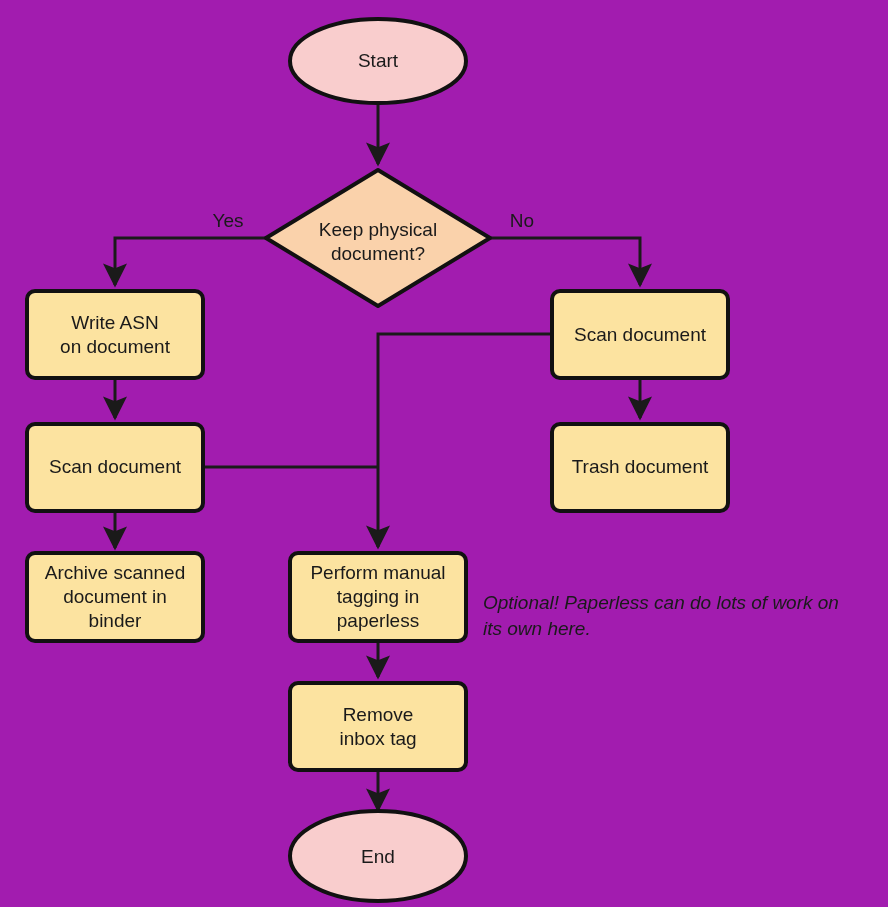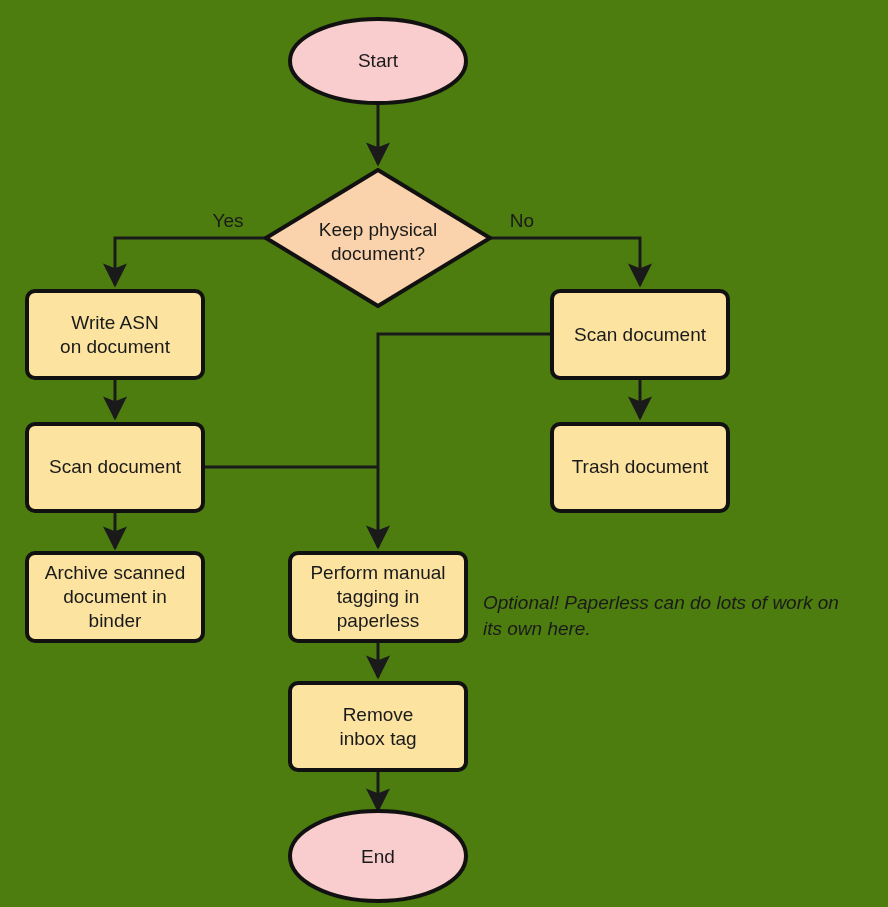--- a/index.html
+++ b/index.html
@@ -4,21 +4,21 @@
 <style>
   html, body {
     margin: 0;
     padding: 0;
     background: #ffffff;
   }
   #canvas-wrap {
     position: relative;
     width: 888px;
     height: 907px;
-    background: #4d7c0f;
+    background: #a21caf;
     overflow: hidden;
     font-family: "Liberation Sans", sans-serif;
   }
   #flow-svg {
     position: absolute;
     left: 0;
     top: 0;
     width: 888px;
     height: 907px;
   }

